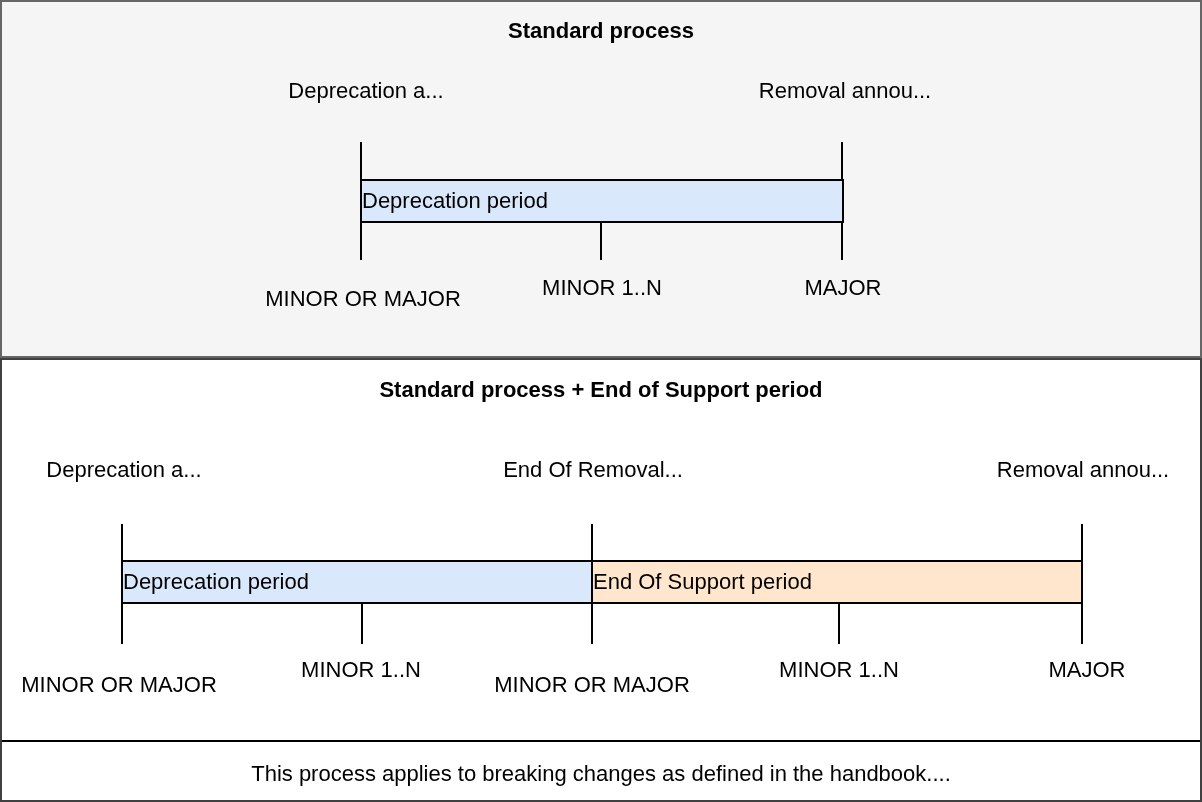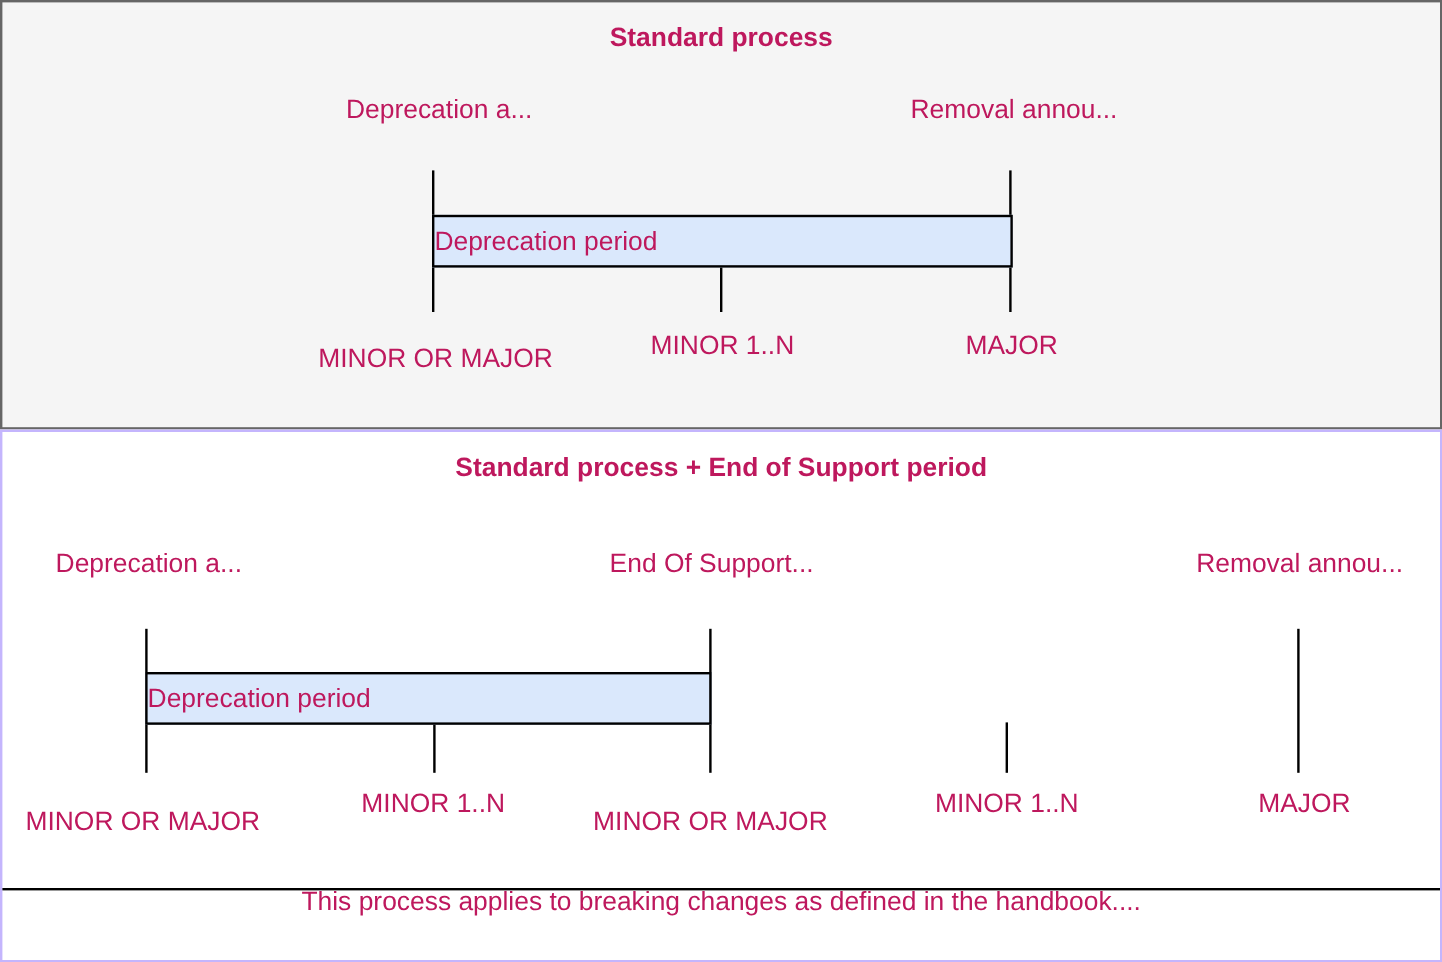--- a/index.html
+++ b/index.html
@@ -3,34 +3,34 @@
 <meta charset="utf-8">
 <style>
   html, body { margin: 0; padding: 0; background: #ffffff; }
   * { box-sizing: border-box; }
   .stage {
     position: relative;
     width: 1202px;
     height: 802px;
     font-family: "Liberation Sans", "DejaVu Sans", sans-serif;
     font-size: 22px;
-    color: #be185d;
+    color: #000000;
     overflow: hidden;
     background: #ffffff;
   }
   .panel { position: absolute; left: 0; width: 1202px; }
   .panel-top {
     top: 0; height: 358px;
     background: #f5f5f5;
     border: 2px solid #666666;
   }
   .panel-bottom {
     top: 358px; height: 444px;
     background: #ffffff;
-    border: 2px solid #c4b5fd;
+    border: 2px solid #404040;
   }
   .panel-title {
     position: absolute; left: 0; right: 0;
     text-align: center;
     font-weight: bold;
     white-space: nowrap;
   }
   .center-label {
     position: absolute;
     transform: translate(-50%, -50%);
@@ -85,36 +85,39 @@
 
     <div class="center-label" style="left:361px; top:297px;">MINOR OR MAJOR</div>
     <div class="center-label" style="left:600px; top:286px;">MINOR 1..N</div>
     <div class="center-label" style="left:841px; top:286px;">MAJOR</div>
   </div>
 
   <div class="panel panel-bottom">
     <div class="panel-title" style="top:17px;">Standard process + End of Support period</div>
 
     <div class="center-label" style="left:122px; top:110px;">Deprecation a...</div>
-    <div class="center-label" style="left:591px; top:110px;">End Of Support...</div>
+    <div class="center-label" style="left:591px; top:110px;">End Of Removal...</div>
     <div class="center-label" style="left:1081px; top:110px;">Removal annou...</div>
 
     <div class="tick" style="left:119px; top:164px; height:120px;"></div>
     <div class="tick" style="left:589px; top:164px; height:120px;"></div>
     <div class="tick" style="left:1079px; top:164px; height:120px;"></div>
     <div class="tick" style="left:359px; top:242px; height:42px;"></div>
     <div class="tick" style="left:836px; top:242px; height:42px;"></div>
 
     <div class="period-bar bar-blue" style="left:119px; top:200px; width:472px;">
       <span>Deprecation period</span>
     </div>
+    <div class="period-bar bar-orange" style="left:589px; top:200px; width:492px;">
+      <span>End Of Support period</span>
+    </div>
 
     <div class="center-label" style="left:117px; top:325px;">MINOR OR MAJOR</div>
     <div class="center-label" style="left:359px; top:310px;">MINOR 1..N</div>
     <div class="center-label" style="left:590px; top:325px;">MINOR OR MAJOR</div>
     <div class="center-label" style="left:837px; top:310px;">MINOR 1..N</div>
     <div class="center-label" style="left:1085px; top:310px;">MAJOR</div>
 
     <div class="footer-divider" style="top:380px;"></div>
-    <div class="footer-note" style="top:378px;">This process applies to breaking changes as defined in the handbook....</div>
+    <div class="footer-note" style="top:401px;">This process applies to breaking changes as defined in the handbook....</div>
   </div>
 
 </div>
 
 </body></html>

